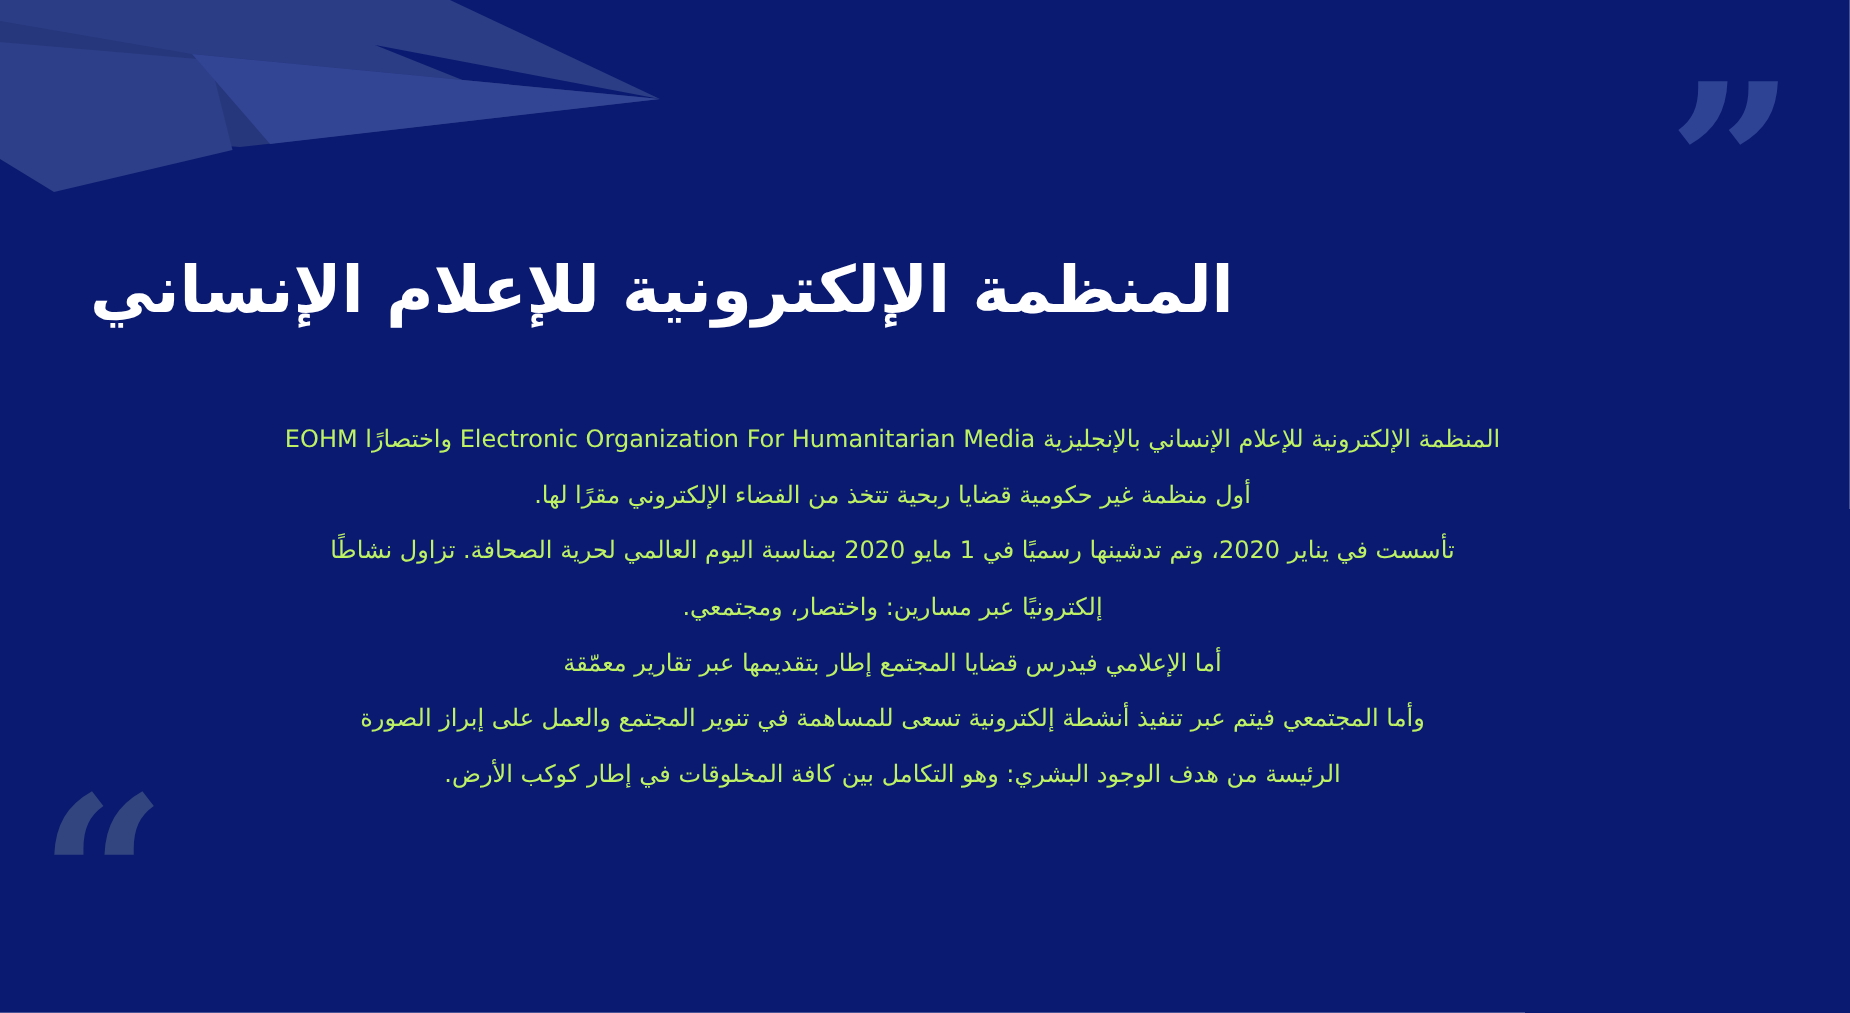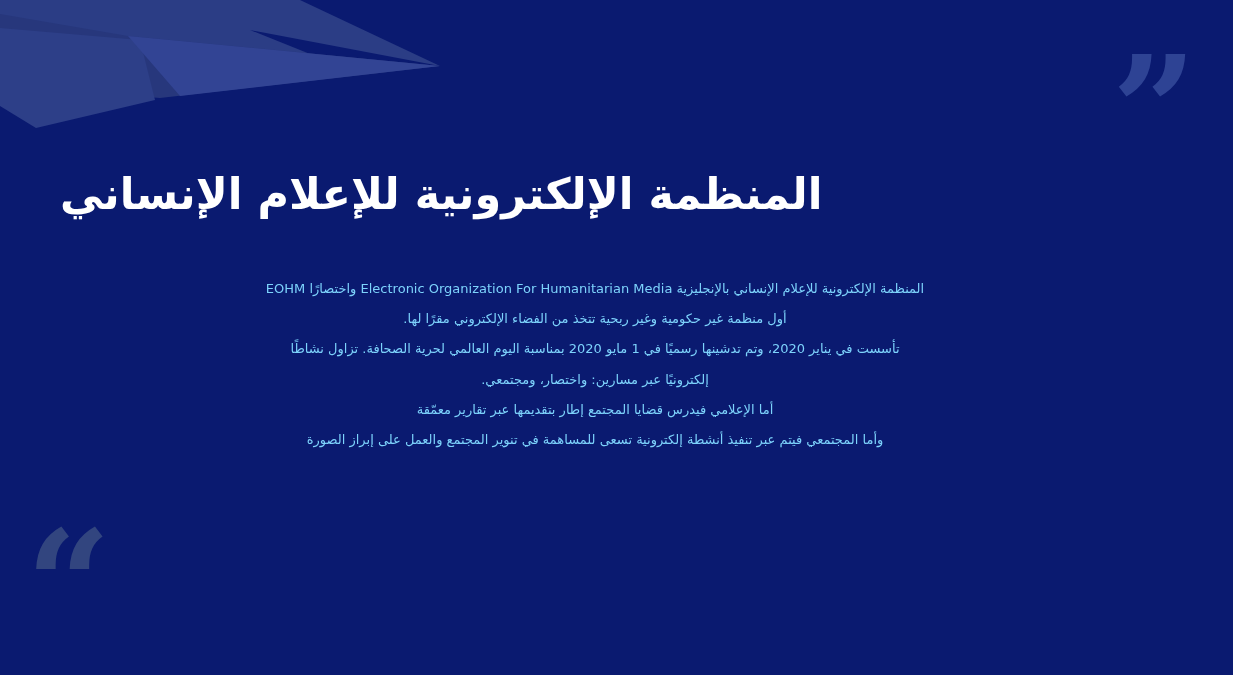--- a/index.html
+++ b/index.html
@@ -78,22 +78,22 @@
     direction: rtl;
     margin: 0;
     white-space: nowrap;
   }
 
   .body-block {
     margin-top: 52px;
     width: 1070px;
     direction: rtl;
     text-align: center;
-    color: #7dd3fc;
-    font-size: 13px;
+    color: #bef264;
+    font-size: 16px;
     line-height: 2.33;
     font-weight: 400;
   }
 
   .body-line {
     display: block;
     white-space: nowrap;
   }
 </style>
 </head>
@@ -111,21 +111,22 @@
   <div class="deco-quote deco-quote-tr">”</div>
 
   <div class="deco-quote deco-quote-bl">“</div>
 
   <div class="content">
 
     <h1 class="slide-title">المنظمة الإلكترونية للإعلام الإنساني</h1>
 
     <div class="body-block">
       <span class="body-line">المنظمة الإلكترونية للإعلام الإنساني بالإنجليزية Electronic Organization For Humanitarian Media واختصارًا EOHM</span>
-      <span class="body-line">أول منظمة غير حكومية وغير ربحية تتخذ من الفضاء الإلكتروني مقرًا لها.</span>
+      <span class="body-line">أول منظمة غير حكومية قضايا ربحية تتخذ من الفضاء الإلكتروني مقرًا لها.</span>
       <span class="body-line">تأسست في يناير 2020، وتم تدشينها رسميًا في 1 مايو 2020 بمناسبة اليوم العالمي لحرية الصحافة. تزاول نشاطًا</span>
       <span class="body-line">إلكترونيًا عبر مسارين: واختصار، ومجتمعي.</span>
       <span class="body-line">أما الإعلامي فيدرس قضايا المجتمع إطار بتقديمها عبر تقارير معمّقة</span>
       <span class="body-line">وأما المجتمعي فيتم عبر تنفيذ أنشطة إلكترونية تسعى للمساهمة في تنوير المجتمع والعمل على إبراز الصورة</span>
+      <span class="body-line">الرئيسة من هدف الوجود البشري: وهو التكامل بين كافة المخلوقات في إطار كوكب الأرض.</span>
     </div>
 
   </div>
 </div>
 
 </body></html>

